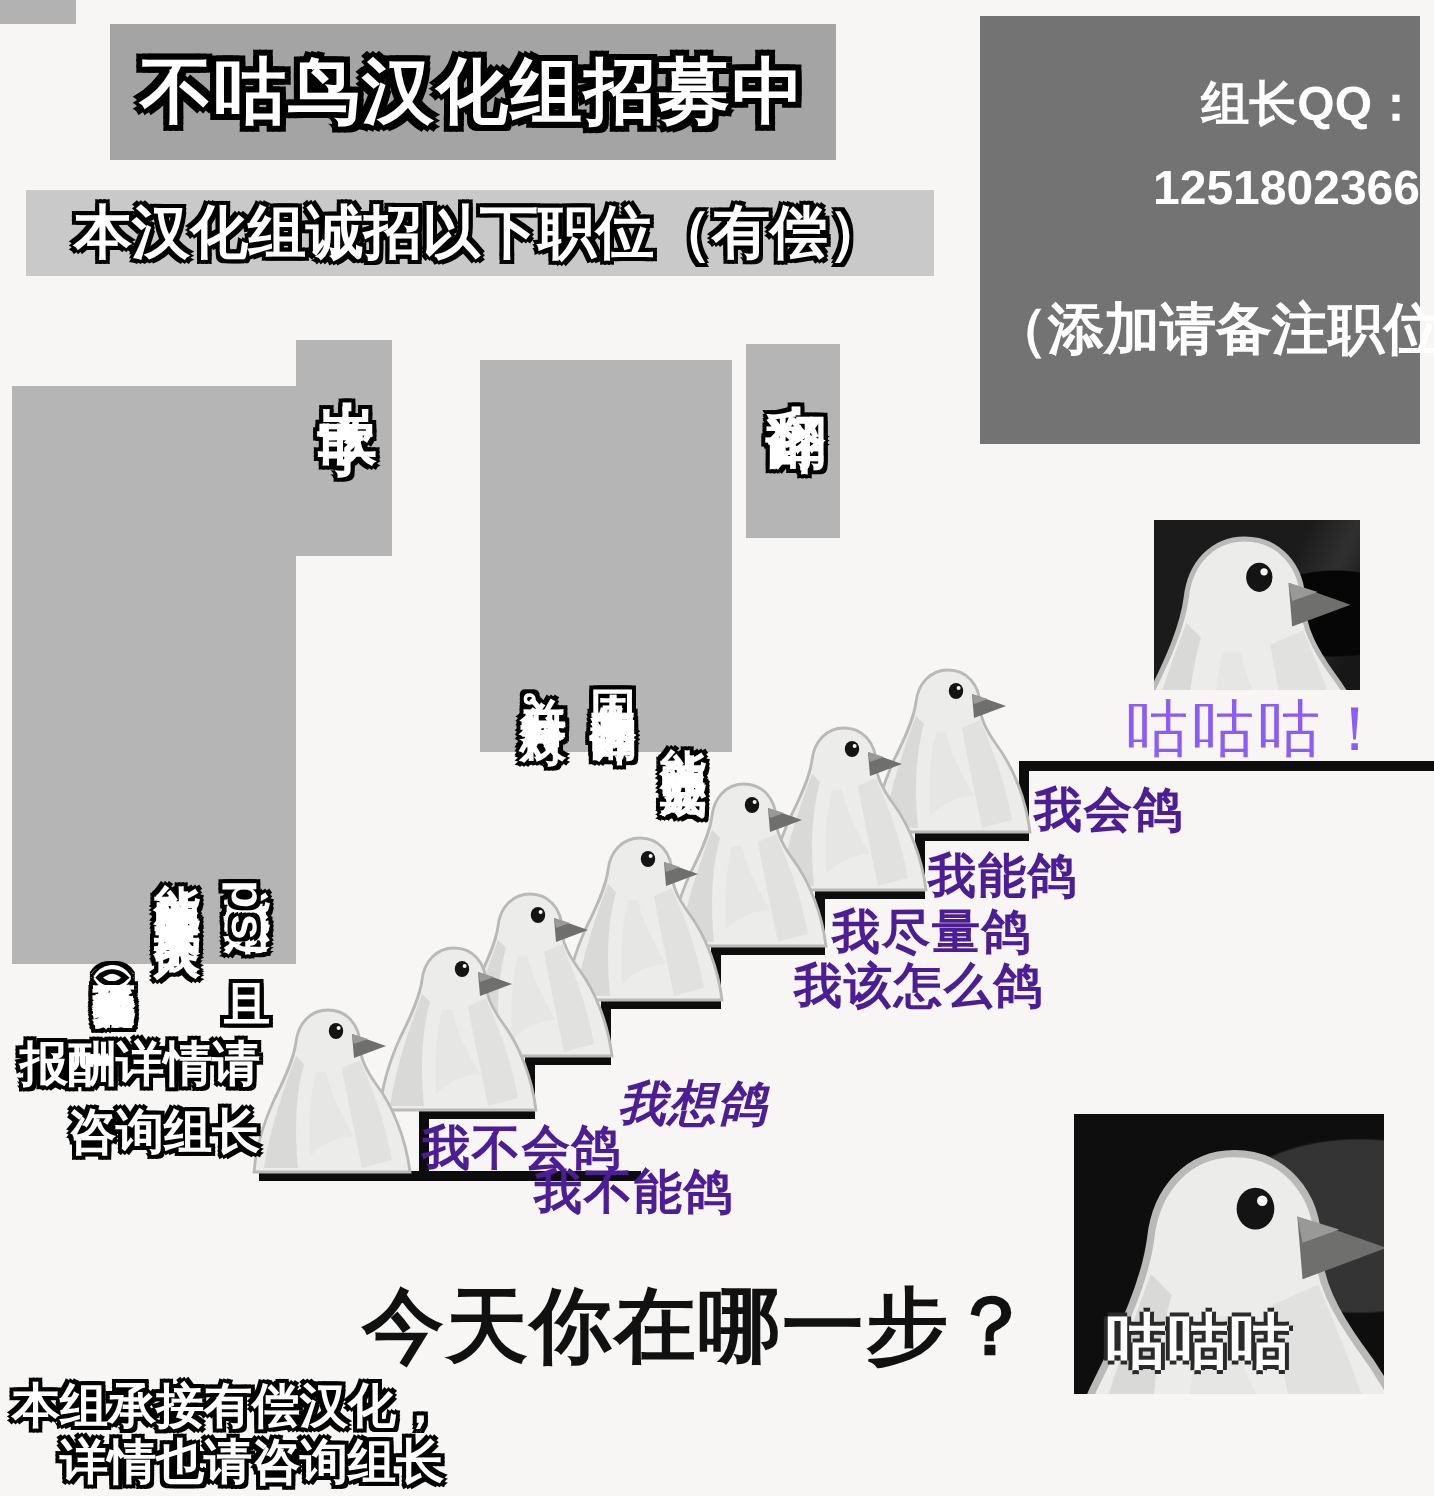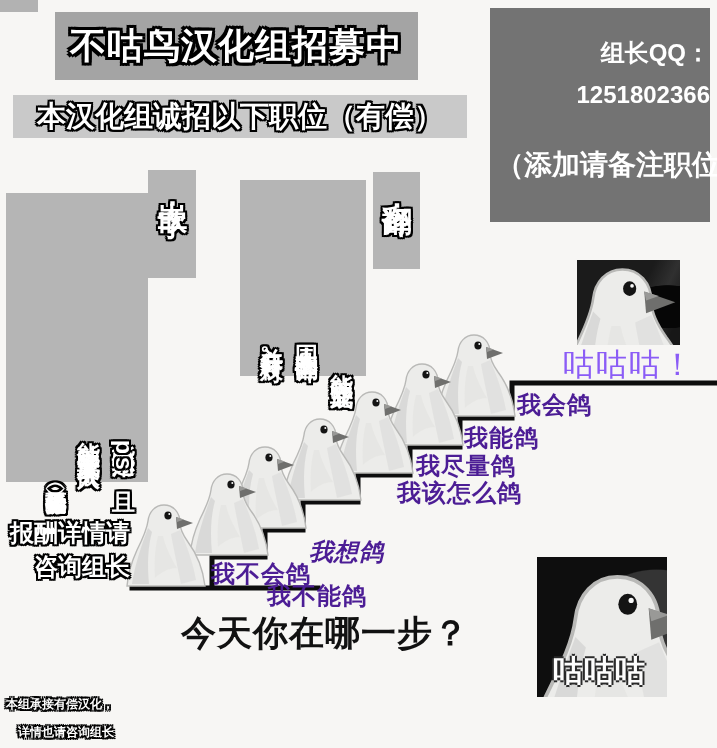--- a/index.html
+++ b/index.html
@@ -102,44 +102,44 @@
       radial-gradient(ellipse at 88% 55%, #060606 0 32%, rgba(0,0,0,0) 33%),
       linear-gradient(115deg, #1b1b1b 55%, #303030 72%, #171717 90%);
     overflow: hidden; z-index: 8;
   }
   .photo-top svg { position: absolute; left: -26px; top: 4px; }
   .coo-top {
     position: absolute; left: 563px; top: 344px; z-index: 9;
     font-size: 31px; font-weight: 400; color: #8b5cf6; letter-spacing: 2px; white-space: nowrap;
   }
   .photo-bottom {
-    position: absolute; left: 537px; top: 557px; width: 130px; height: 140px;
+    position: absolute; left: 537px; top: 557px; width: 155px; height: 140px;
     background:
       radial-gradient(ellipse at 92% 40%, #343434 0 36%, rgba(0,0,0,0) 37%),
       #0e0e0e;
     overflow: hidden; z-index: 8;
   }
   .photo-bottom svg { position: absolute; left: -22px; top: 12px; }
   .coo-bottom {
     position: absolute; left: 16px; top: 94px;
     font-size: 30px; font-weight: 800; color: #fdfdfd; letter-spacing: 1px; white-space: nowrap;
     text-shadow: -2px 0 0 #2a2a2a, 2px 0 0 #2a2a2a, 0 -2px 0 #2a2a2a, 0 2px 0 #2a2a2a;
   }
   
   .question {
-    position: absolute; left: 181px; top: 610px; z-index: 20;
-    font-size: 35px; font-weight: 900; color: #111; letter-spacing: 1px; white-space: nowrap;
+    position: absolute; left: 181px; top: 636px; z-index: 20;
+    font-size: 41px; font-weight: 900; color: #111; letter-spacing: 1px; white-space: nowrap;
   }
   .pay-note {
     position: absolute; left: 10px; top: 516px; z-index: 20;
     font-size: 24px; font-weight: 700; line-height: 34px; white-space: nowrap;
   }
   .footer-note {
     position: absolute; left: 6px; top: 690px; z-index: 20;
-    font-size: 12px; font-weight: 800; line-height: 28px; white-space: nowrap;
+    font-size: 24px; font-weight: 800; line-height: 28px; white-space: nowrap;
   }
 </style>
 </head>
 <body>
 
 <svg width="0" height="0" style="position:absolute" aria-hidden="true">
   <defs>
     <symbol id="pigeon" viewBox="0 0 82 86">
       <path d="M39 3 C30 3 24 10 23 19 C22 27 18 36 12 48 C7 59 3 72 2 84 L80 84 C78 68 72 52 63 40 C58 33 55 27 55 21 C55 10 48 3 39 3 Z" fill="#ececea" stroke="#b9b9b7" stroke-width="1.4"></path>
       <path d="M23 26 C17 42 10 62 7 82 L24 82 C22 62 23 44 27 30 Z" fill="#d3d3d1" opacity="0.75"></path>

